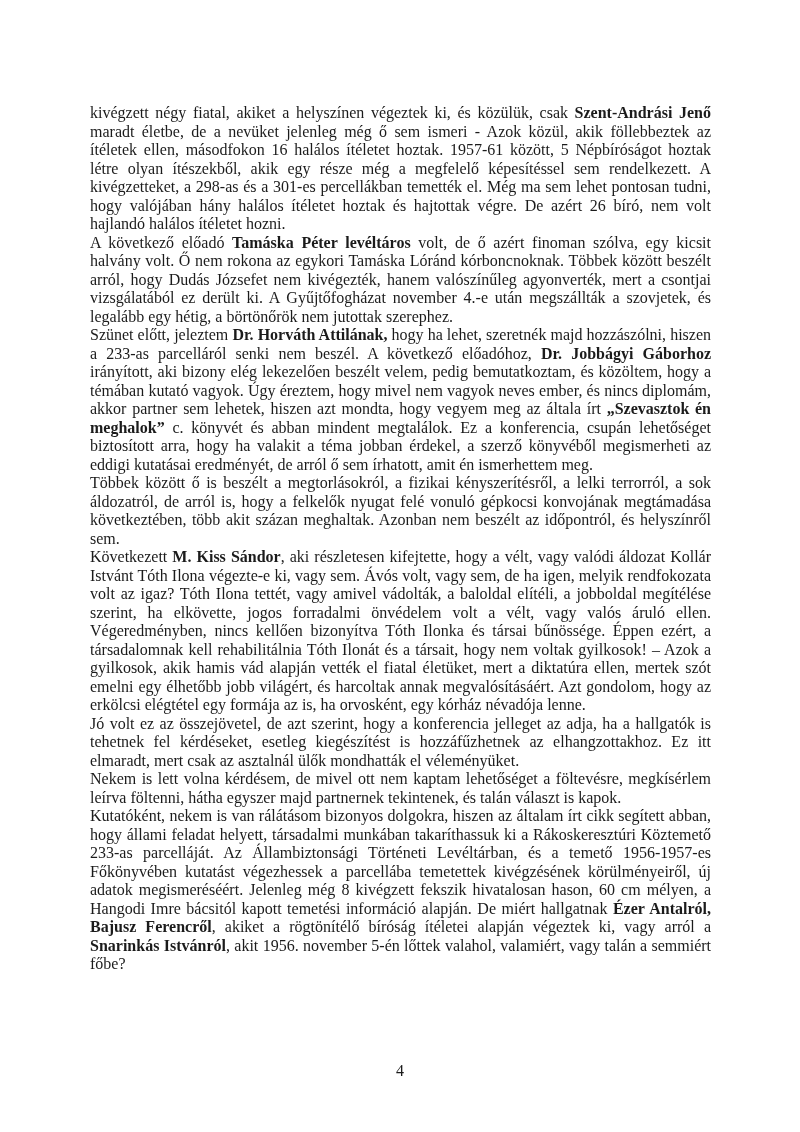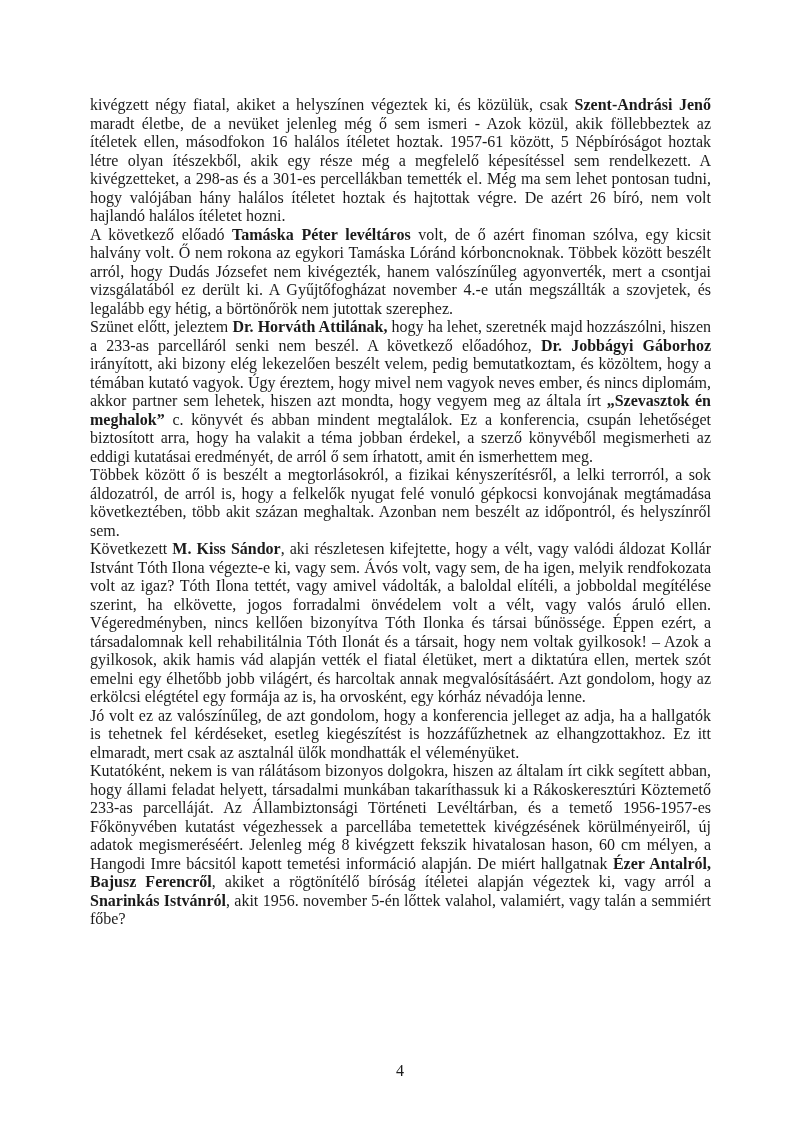--- a/index.html
+++ b/index.html
@@ -12,21 +12,21 @@
   .sheet {
     position: relative;
     width: 800px;
     height: 1132px;
     background: #ffffff;
     overflow: hidden;
   }
   .text-block {
     position: absolute;
     left: 90px;
-    top: 96px;
+    top: 104px;
     width: 621px;
     font-family: "Liberation Serif", serif;
     font-size: 16px;
     line-height: 18.5px;
     color: #1b1b1b;
     text-align: justify;
   }
   .para { margin: 0; padding: 0; }
   .para b { font-weight: bold; }
   .page-number {
@@ -43,17 +43,18 @@
 </head>
 <body>
 
 <div class="sheet">
   <div class="text-block">
       <p class="para"><span>kivégzett négy fiatal, akiket a helyszínen végeztek ki, és közülük, csak </span><b>Szent-Andrási Jenő</b><span> maradt életbe, de a nevüket jelenleg még ő sem ismeri - Azok közül, akik föllebbeztek az ítéletek ellen, másodfokon 16 halálos ítéletet hoztak. 1957-61 között, 5 Népbíróságot hoztak létre olyan ítészekből, akik egy része még a megfelelő képesítéssel sem rendelkezett. A kivégzetteket, a 298-as és a 301-es percellákban temették el. Még ma sem lehet pontosan tudni, hogy valójában hány halálos ítéletet hoztak és hajtottak végre. De azért 26 bíró, nem volt hajlandó halálos ítéletet hozni.</span></p>
       <p class="para"><span>A következő előadó </span><b>Tamáska Péter levéltáros</b><span> volt, de ő azért finoman szólva, egy kicsit halvány volt. Ő nem rokona az egykori Tamáska Lóránd kórboncnoknak. Többek között beszélt arról, hogy Dudás Józsefet nem kivégezték, hanem valószínűleg agyonverték, mert a csontjai vizsgálatából ez derült ki. A Gyűjtőfogházat november 4.-e után megszállták a szovjetek, és legalább egy hétig, a börtönőrök nem jutottak szerephez.</span></p>
       <p class="para"><span>Szünet előtt, jeleztem </span><b>Dr. Horváth Attilának,</b><span> hogy ha lehet, szeretnék majd hozzászólni, hiszen a 233-as parcelláról senki nem beszél. A következő előadóhoz, </span><b>Dr. Jobbágyi Gáborhoz</b><span> irányított, aki bizony elég lekezelően beszélt velem, pedig bemutatkoztam, és közöltem, hogy a témában kutató vagyok. Úgy éreztem, hogy mivel nem vagyok neves ember, és nincs diplomám, akkor partner sem lehetek, hiszen azt mondta, hogy vegyem meg az általa írt </span><b>„Szevasztok én meghalok”</b><span> c. könyvét és abban mindent megtalálok. Ez a konferencia, csupán lehetőséget biztosított arra, hogy ha valakit a téma jobban érdekel, a szerző könyvéből megismerheti az eddigi kutatásai eredményét, de arról ő sem írhatott, amit én ismerhettem meg.</span></p>
       <p class="para"><span>Többek között ő is beszélt a megtorlásokról, a fizikai kényszerítésről, a lelki terrorról, a sok áldozatról, de arról is, hogy a felkelők nyugat felé vonuló gépkocsi konvojának megtámadása következtében, több akit százan meghaltak. Azonban nem beszélt az időpontról, és helyszínről sem.</span></p>
       <p class="para"><span>Következett </span><b>M. Kiss Sándor</b><span>, aki részletesen kifejtette, hogy a vélt, vagy valódi áldozat Kollár Istvánt Tóth Ilona végezte-e ki, vagy sem. Ávós volt, vagy sem, de ha igen, melyik rendfokozata volt az igaz? Tóth Ilona tettét, vagy amivel vádolták, a baloldal elítéli, a jobboldal megítélése szerint, ha elkövette, jogos forradalmi önvédelem volt a vélt, vagy valós áruló ellen. Végeredményben, nincs kellően bizonyítva Tóth Ilonka és társai bűnössége. Éppen ezért, a társadalomnak kell rehabilitálnia Tóth Ilonát és a társait, hogy nem voltak gyilkosok! – Azok a gyilkosok, akik hamis vád alapján vették el fiatal életüket, mert a diktatúra ellen, mertek szót emelni egy élhetőbb jobb világért, és harcoltak annak megvalósításáért. Azt gondolom, hogy az erkölcsi elégtétel egy formája az is, ha orvosként, egy kórház névadója lenne.</span></p>
-      <p class="para"><span>Jó volt ez az valószínűleg, de azt gondolom, hogy a konferencia jelleget az adja, ha a hallgatók is tehetnek fel kérdéseket, esetleg kiegészítést is hozzáfűzhetnek az elhangzottakhoz. Ez itt elmaradt, mert csak az asztalnál ülők mondhatták el véleményüket.</span></p>
+      <p class="para"><span>Jó volt ez az összejövetel, de azt szerint, hogy a konferencia jelleget az adja, ha a hallgatók is tehetnek fel kérdéseket, esetleg kiegészítést is hozzáfűzhetnek az elhangzottakhoz. Ez itt elmaradt, mert csak az asztalnál ülők mondhatták el véleményüket.</span></p>
+      <p class="para"><span>Nekem is lett volna kérdésem, de mivel ott nem kaptam lehetőséget a föltevésre, megkísérlem leírva föltenni, hátha egyszer majd partnernek tekintenek, és talán választ is kapok.</span></p>
       <p class="para"><span>Kutatóként, nekem is van rálátásom bizonyos dolgokra, hiszen az általam írt cikk segített abban, hogy állami feladat helyett, társadalmi munkában takaríthassuk ki a Rákoskeresztúri Köztemető 233-as parcelláját. Az Állambiztonsági Történeti Levéltárban, és a temető 1956-1957-es Főkönyvében kutatást végezhessek a parcellába temetettek kivégzésének körülményeiről, új adatok megismeréséért. Jelenleg még 8 kivégzett fekszik hivatalosan hason, 60 cm mélyen, a Hangodi Imre bácsitól kapott temetési információ alapján. De miért hallgatnak </span><b>Ézer Antalról, Bajusz Ferencről</b><span>, akiket a rögtönítélő bíróság ítéletei alapján végeztek ki, vagy arról a </span><b>Snarinkás Istvánról</b><span>, akit 1956. november 5-én lőttek valahol, valamiért, vagy talán a semmiért főbe?</span></p>
     </div>
   <div class="page-number">4</div>
 </div>
 
 </body></html>

